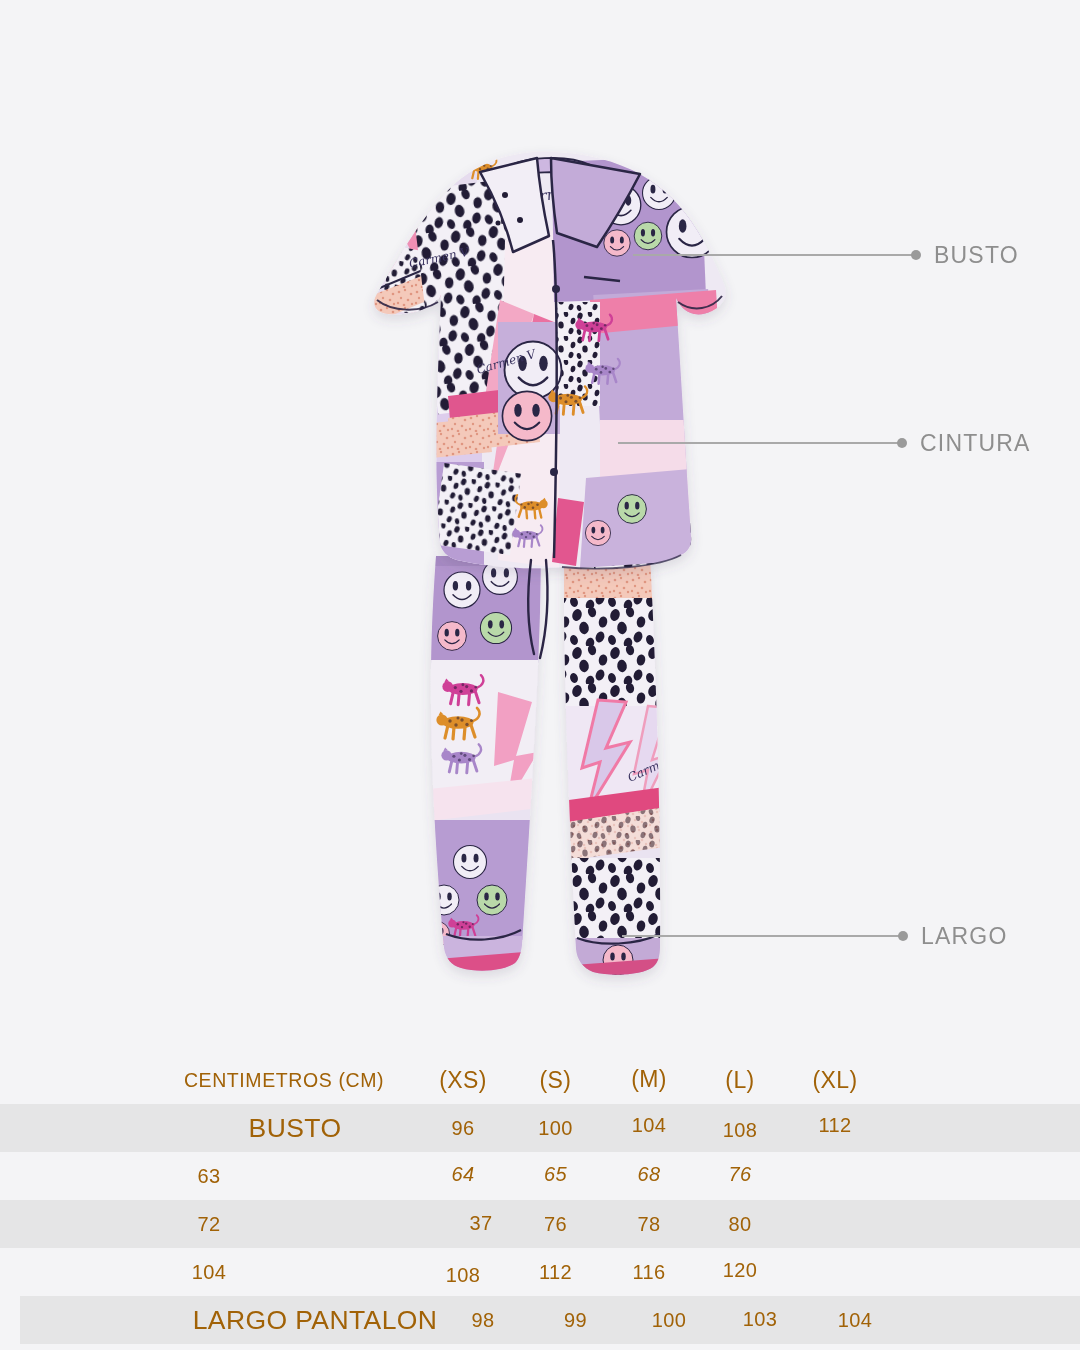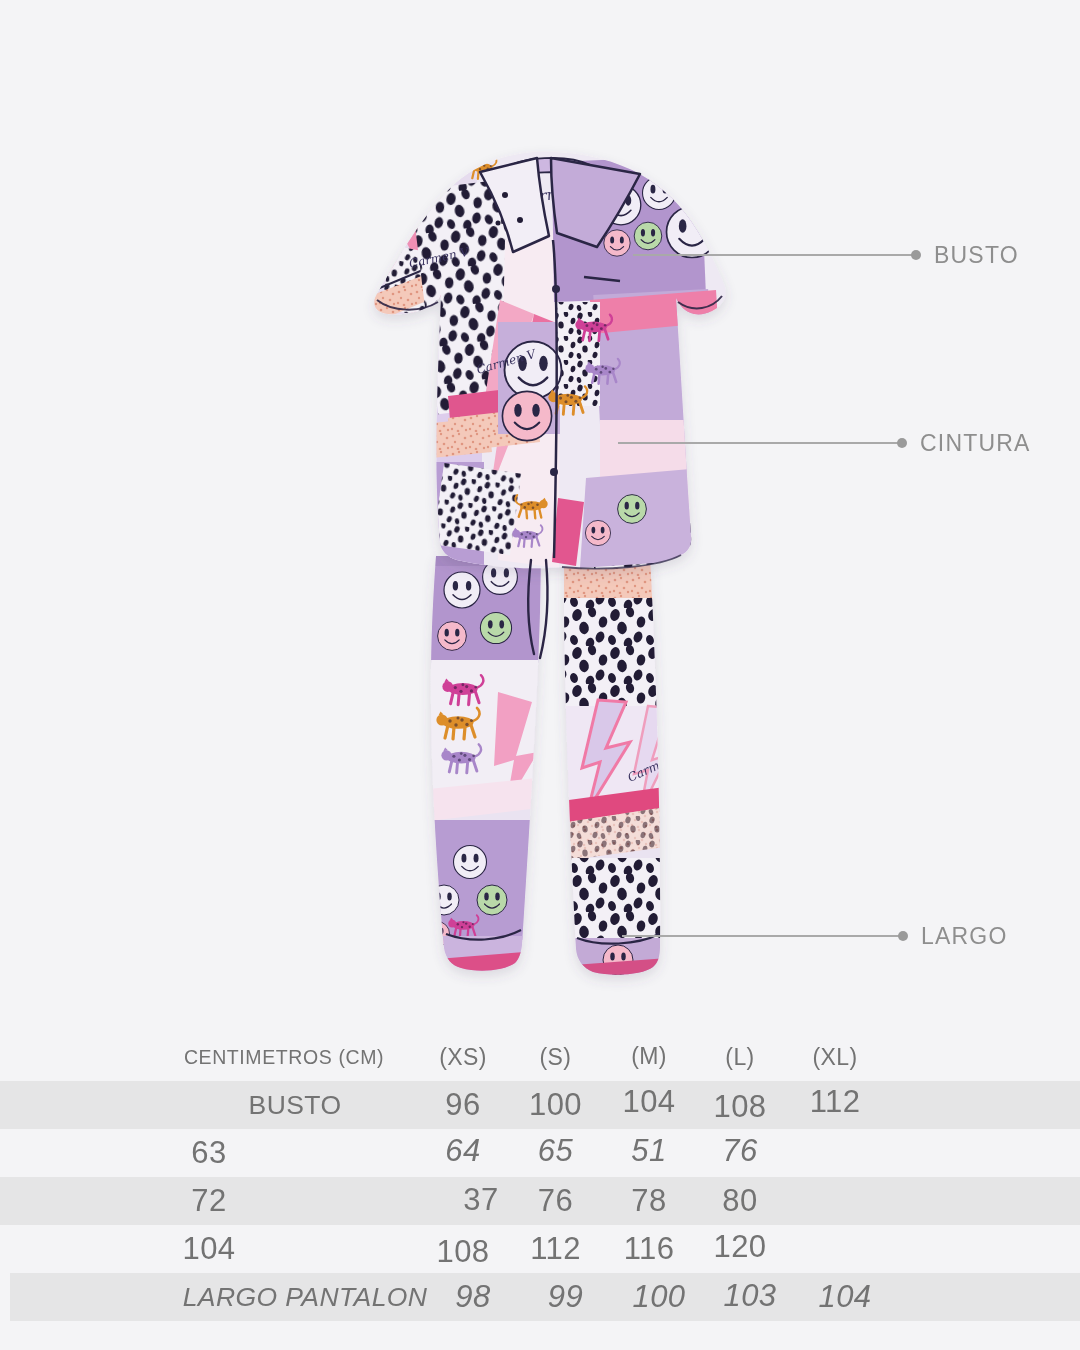--- a/index.html
+++ b/index.html
@@ -11,25 +11,25 @@
   }
   .stage{position:relative;width:1080px;height:1350px;}
   svg.photo{position:absolute;left:0;top:0;display:block;}
 
   
   .co-label{font-family:"Liberation Sans",sans-serif;font-size:23px;fill:#8e8e8e;letter-spacing:1.2px;}
   .sig{font:italic 15px "DejaVu Serif",serif;fill:#3a3360;}
   .sig-sm{font:italic 12px "DejaVu Serif",serif;fill:#3a3360;}
 
   
-  .size-table{position:absolute;left:0;top:1033px;width:1080px;color:#737373;}
+  .size-table{position:absolute;left:0;top:1056px;width:1080px;color:#a16207;}
   .t-row{display:grid;grid-template-columns:418px 90px 95px 92px 90px 100px;height:48px;align-items:center;}
   .t-row.shade{background:#e5e5e6;}
-  .t-row.inset{margin-left:10px;font-style:italic;}
-  .cell{text-align:center;font-size:31px;letter-spacing:.4px;white-space:nowrap;}
+  .t-row.inset{margin-left:20px;}
+  .cell{text-align:center;font-size:20px;letter-spacing:.4px;white-space:nowrap;}
   .cell.label{padding-left:172px;font-size:26.5px;}
   .t-header .cell{font-size:23px;}
   .t-header .cell.label{font-size:19.5px;letter-spacing:.6px;padding-left:150px;}
   
   .t-header .cell:nth-child(4){transform:translateY(-1px);}
   .r1 .cell:nth-child(4){transform:translateY(-3px);}
   .r1 .cell:nth-child(5){transform:translateY(2px);}
   .r1 .cell:nth-child(6){transform:translateY(-3px);}
   .r2 .cell:nth-child(n+2){transform:translateY(-2px);font-style:italic;}
   .r3 .cell:nth-child(2){transform:translateY(-1px);padding-left:36px;}
@@ -279,21 +279,21 @@
       <div class="cell">100</div>
       <div class="cell">104</div>
       <div class="cell">108</div>
       <div class="cell">112</div>
     </div>
 
     <div class="t-row r2">
       <div class="cell">63</div>
       <div class="cell">64</div>
       <div class="cell">65</div>
-      <div class="cell">51</div>
+      <div class="cell">68</div>
       <div class="cell">76</div>
     </div>
 
     <div class="t-row r3 shade">
       <div class="cell">72</div>
       <div class="cell">37</div>
       <div class="cell">76</div>
       <div class="cell">78</div>
       <div class="cell">80</div>
     </div>

